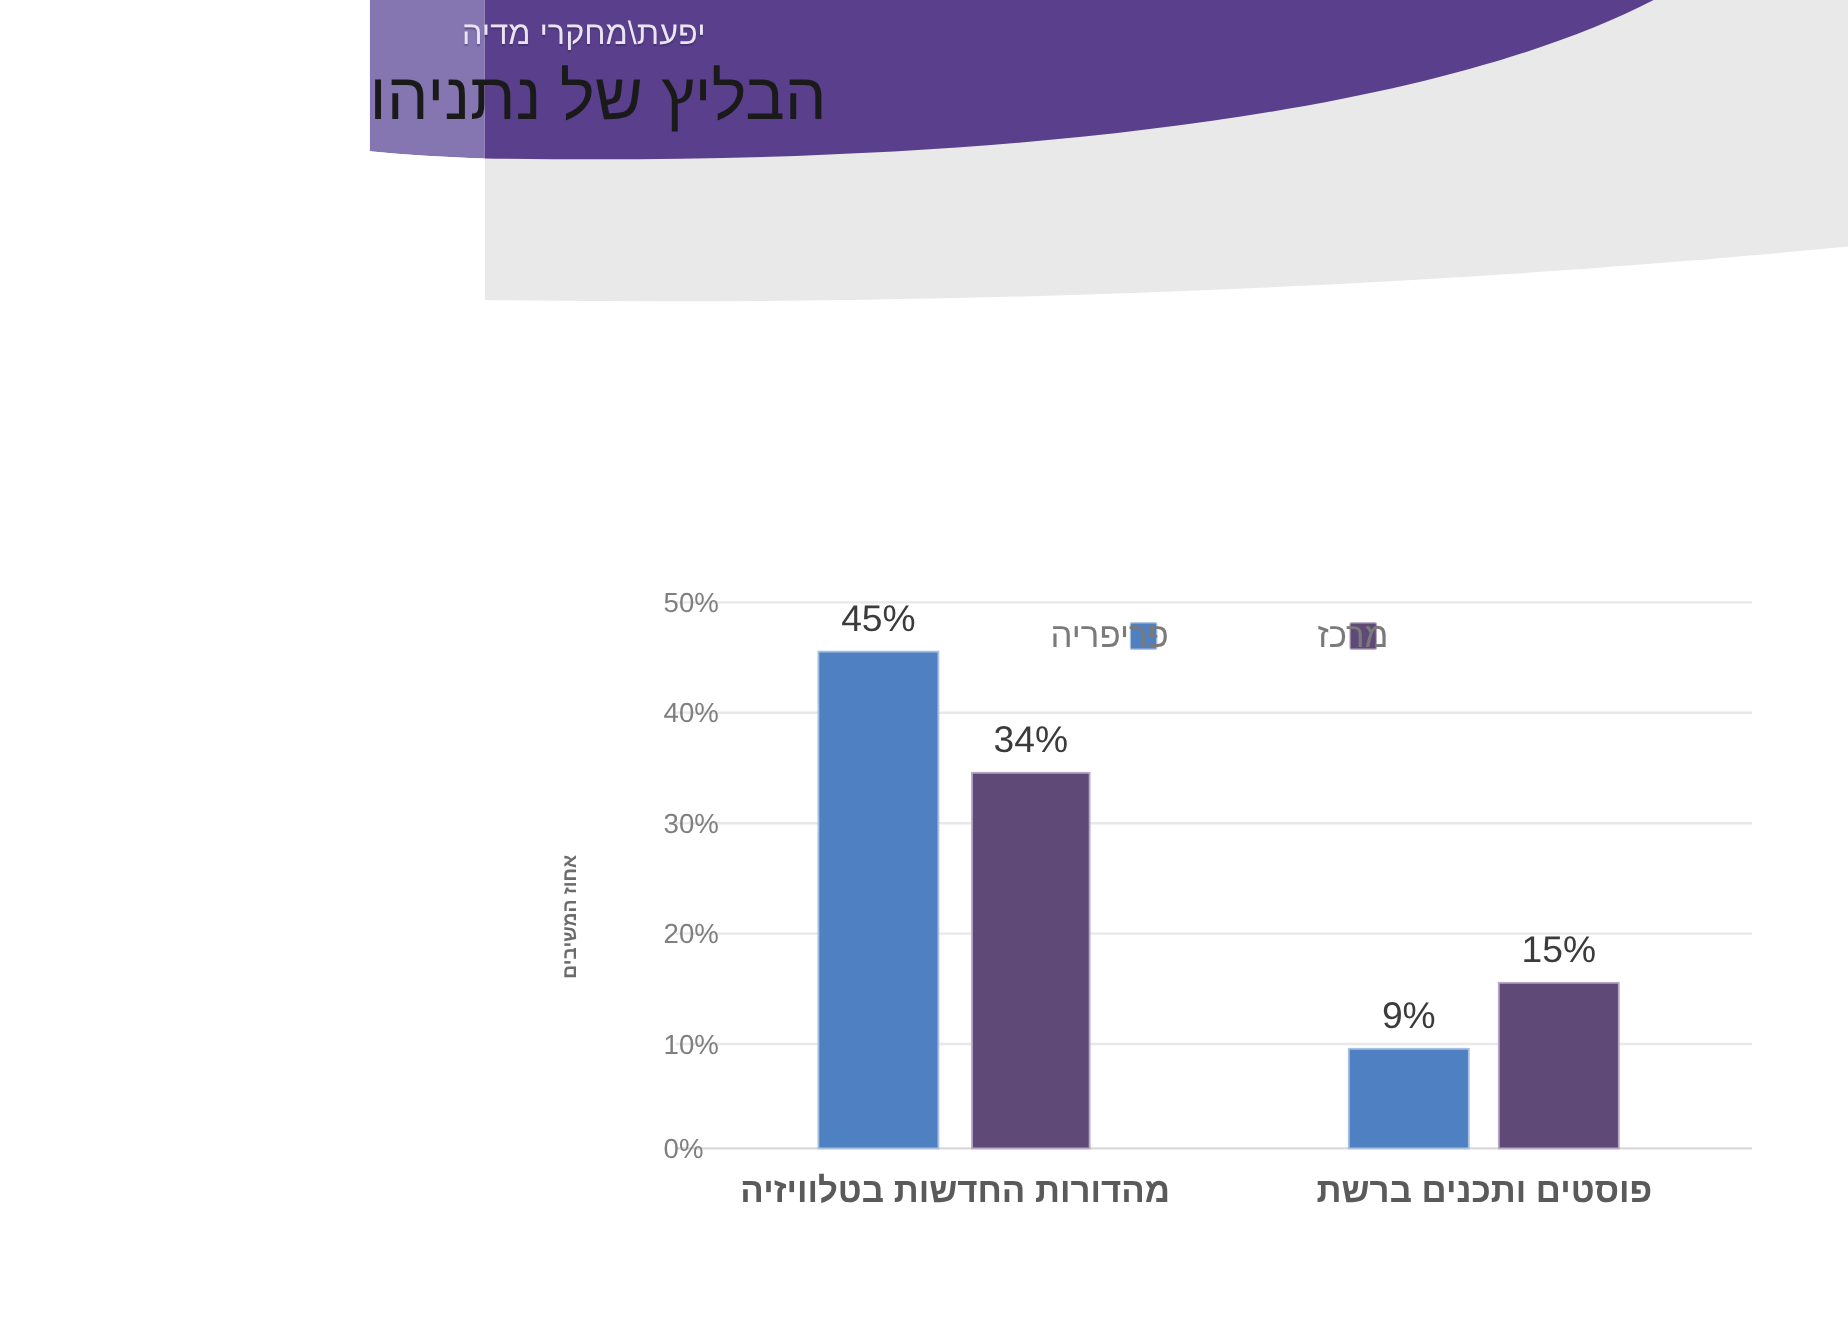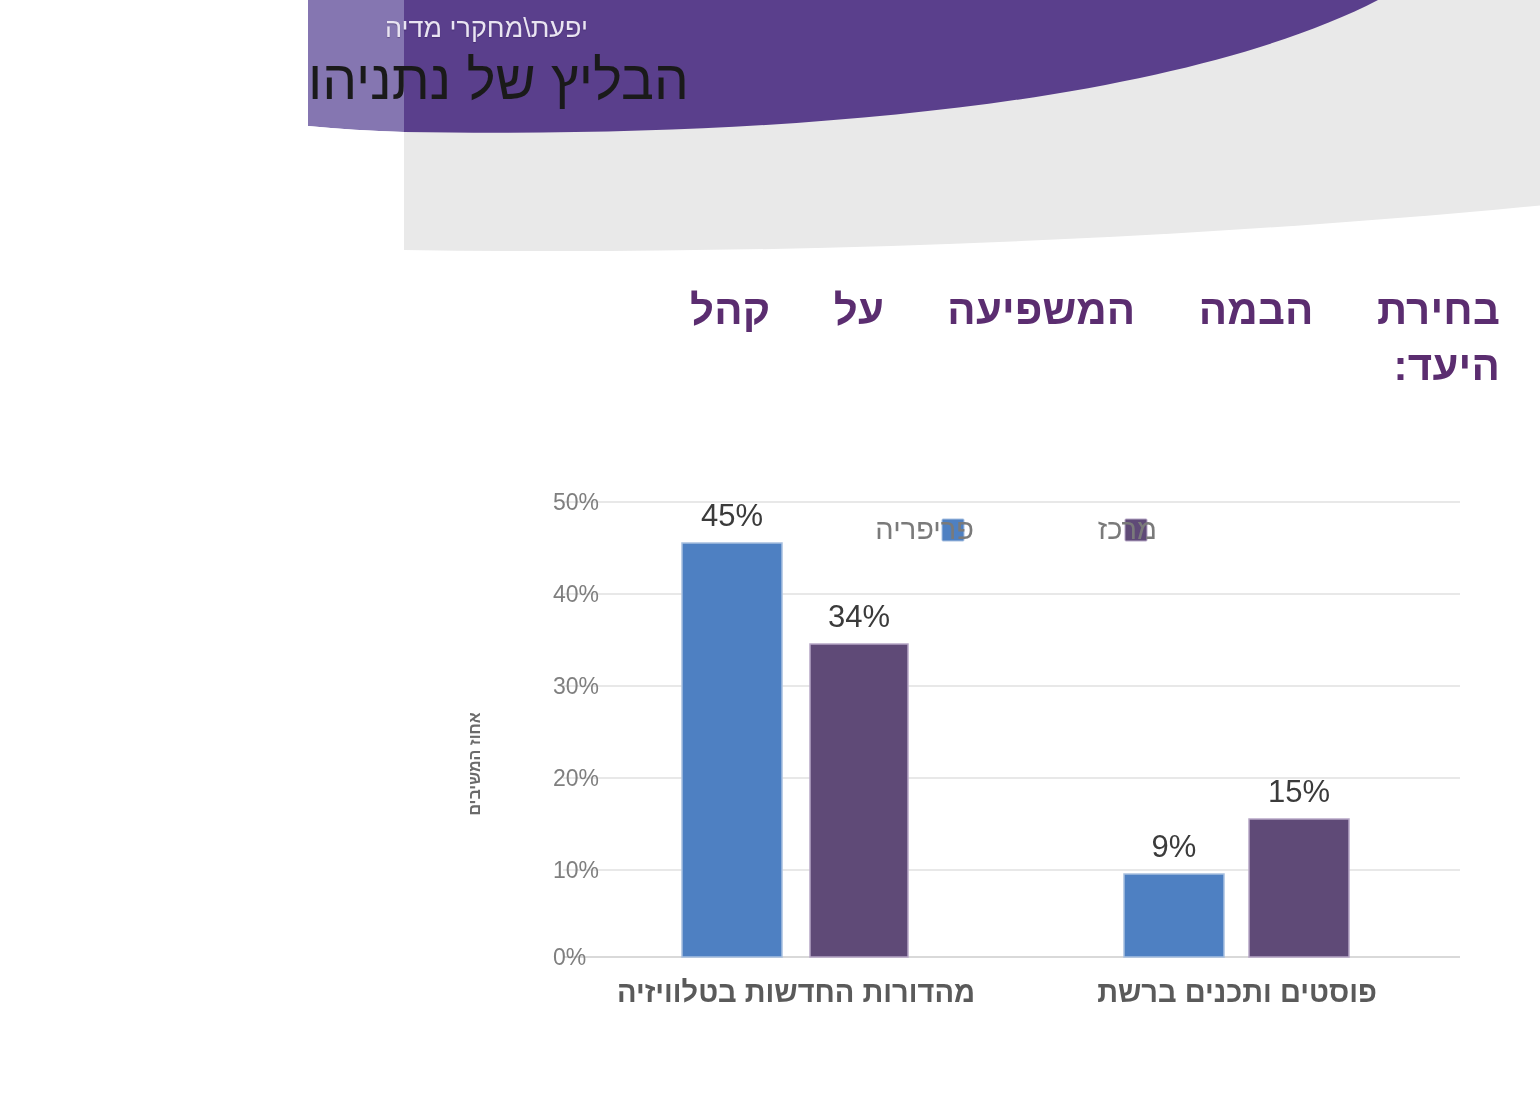--- a/index.html
+++ b/index.html
@@ -142,24 +142,20 @@
       <path d="M0,0 H96 V132 C62,131 30,129 0,126 Z" fill="#7b6aaa" opacity="0.92"></path>
 
       <path d="M96,132 C62,131 30,129 0,126 L0,250 H96 Z" fill="#ffffff"></path>
     </svg>
   </div>
 
   <div class="logo-text">יפעת\מחקרי מדיה</div>
 
   <div class="slide-title">הבליץ של נתניהו</div>
 
-  <div class="subtitle">
-    <span>בחירת הבמה המשפיעה על קהל</span>
-    <span class="ln2">היעד:</span>
-  </div>
 
   <div class="chart">
     <svg width="1060" height="570" viewBox="0 0 1060 570" xmlns="http://www.w3.org/2000/svg">
 
       <g>
         <line class="gridline" x1="105" y1="38" x2="1002" y2="38"></line>
         <line class="gridline" x1="105" y1="130" x2="1002" y2="130"></line>
         <line class="gridline" x1="105" y1="222" x2="1002" y2="222"></line>
         <line class="gridline" x1="105" y1="314" x2="1002" y2="314"></line>
         <line class="gridline" x1="105" y1="406" x2="1002" y2="406"></line>

